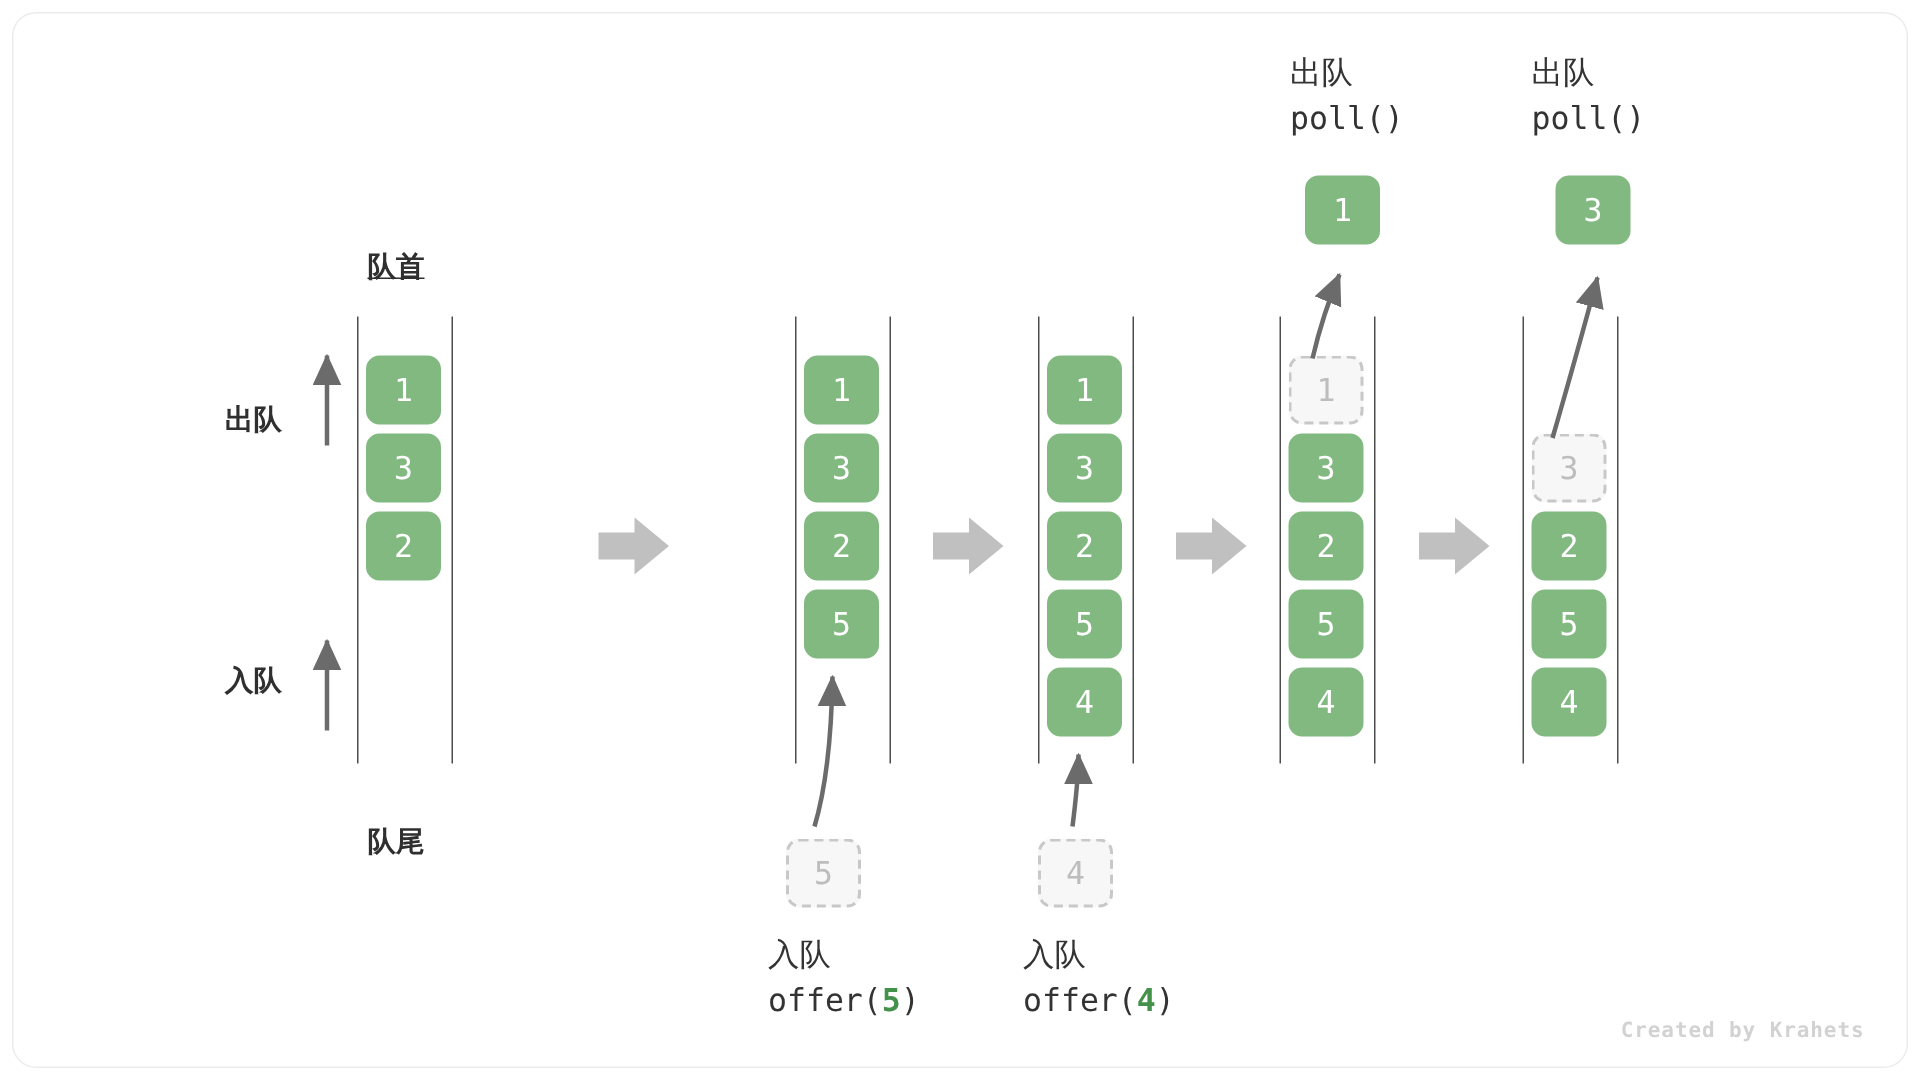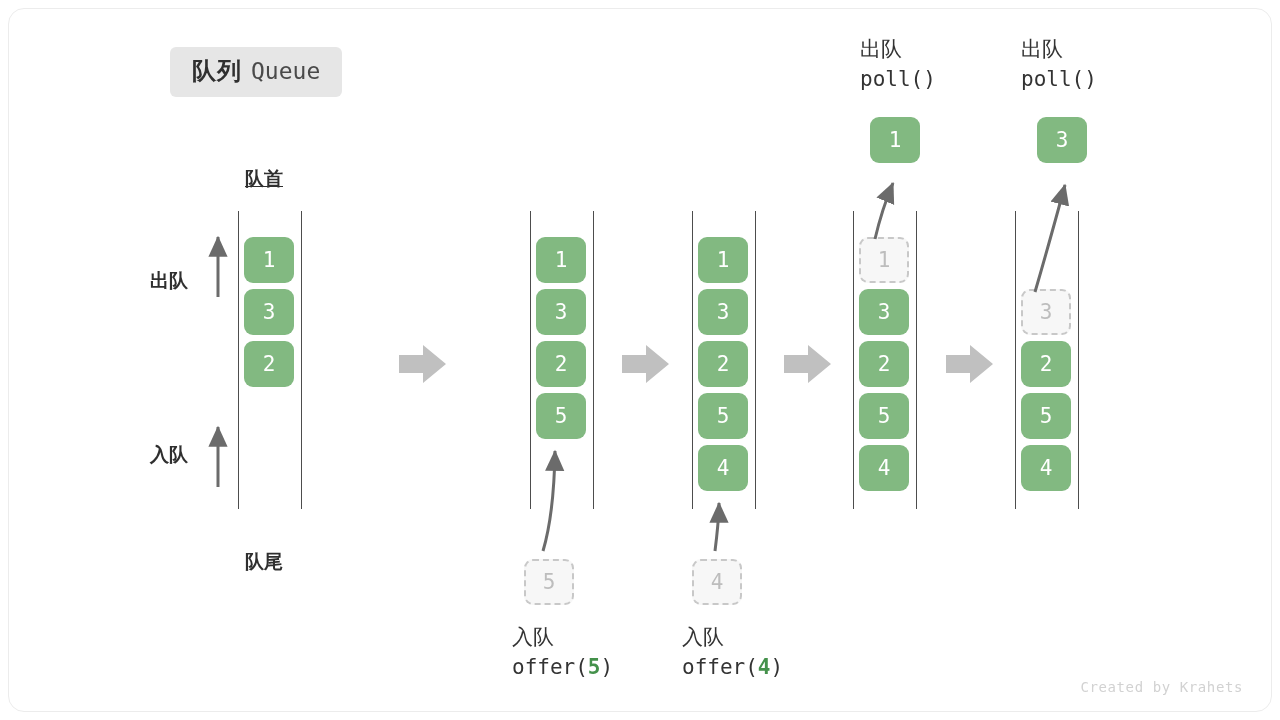--- a/index.html
+++ b/index.html
@@ -121,31 +121,29 @@
   svg.ov{position:absolute;left:0;top:0;width:1264px;height:704px;overflow:visible;pointer-events:none;}
 
   .credit{
     position:absolute;
     right:30px;bottom:18px;
     font-family:"DejaVu Sans Mono","Liberation Mono",monospace;
     font-size:14px;
     color:#d2d2d2;
     letter-spacing:.6px;
     white-space:nowrap;
+    font-weight:bold;
   }
 </style>
 </head>
 <body>
 
 <div class="card">
   <div class="stage">
 
-    <div class="title-badge">
-      <span class="title-cn">队列</span><span class="title-en">Queue</span>
-    </div>
 
     <div class="lbl lbl-head">队首</div>
     <div class="lbl lbl-tail">队尾</div>
     <div class="lbl lbl-out">出队</div>
     <div class="lbl lbl-in">入队</div>
 
     <div class="col" style="left:229px;top:202px;">
       <div class="rail l"></div>
       <div class="rail r"></div>
       <div class="slot full" style="top:26px;">1</div>

